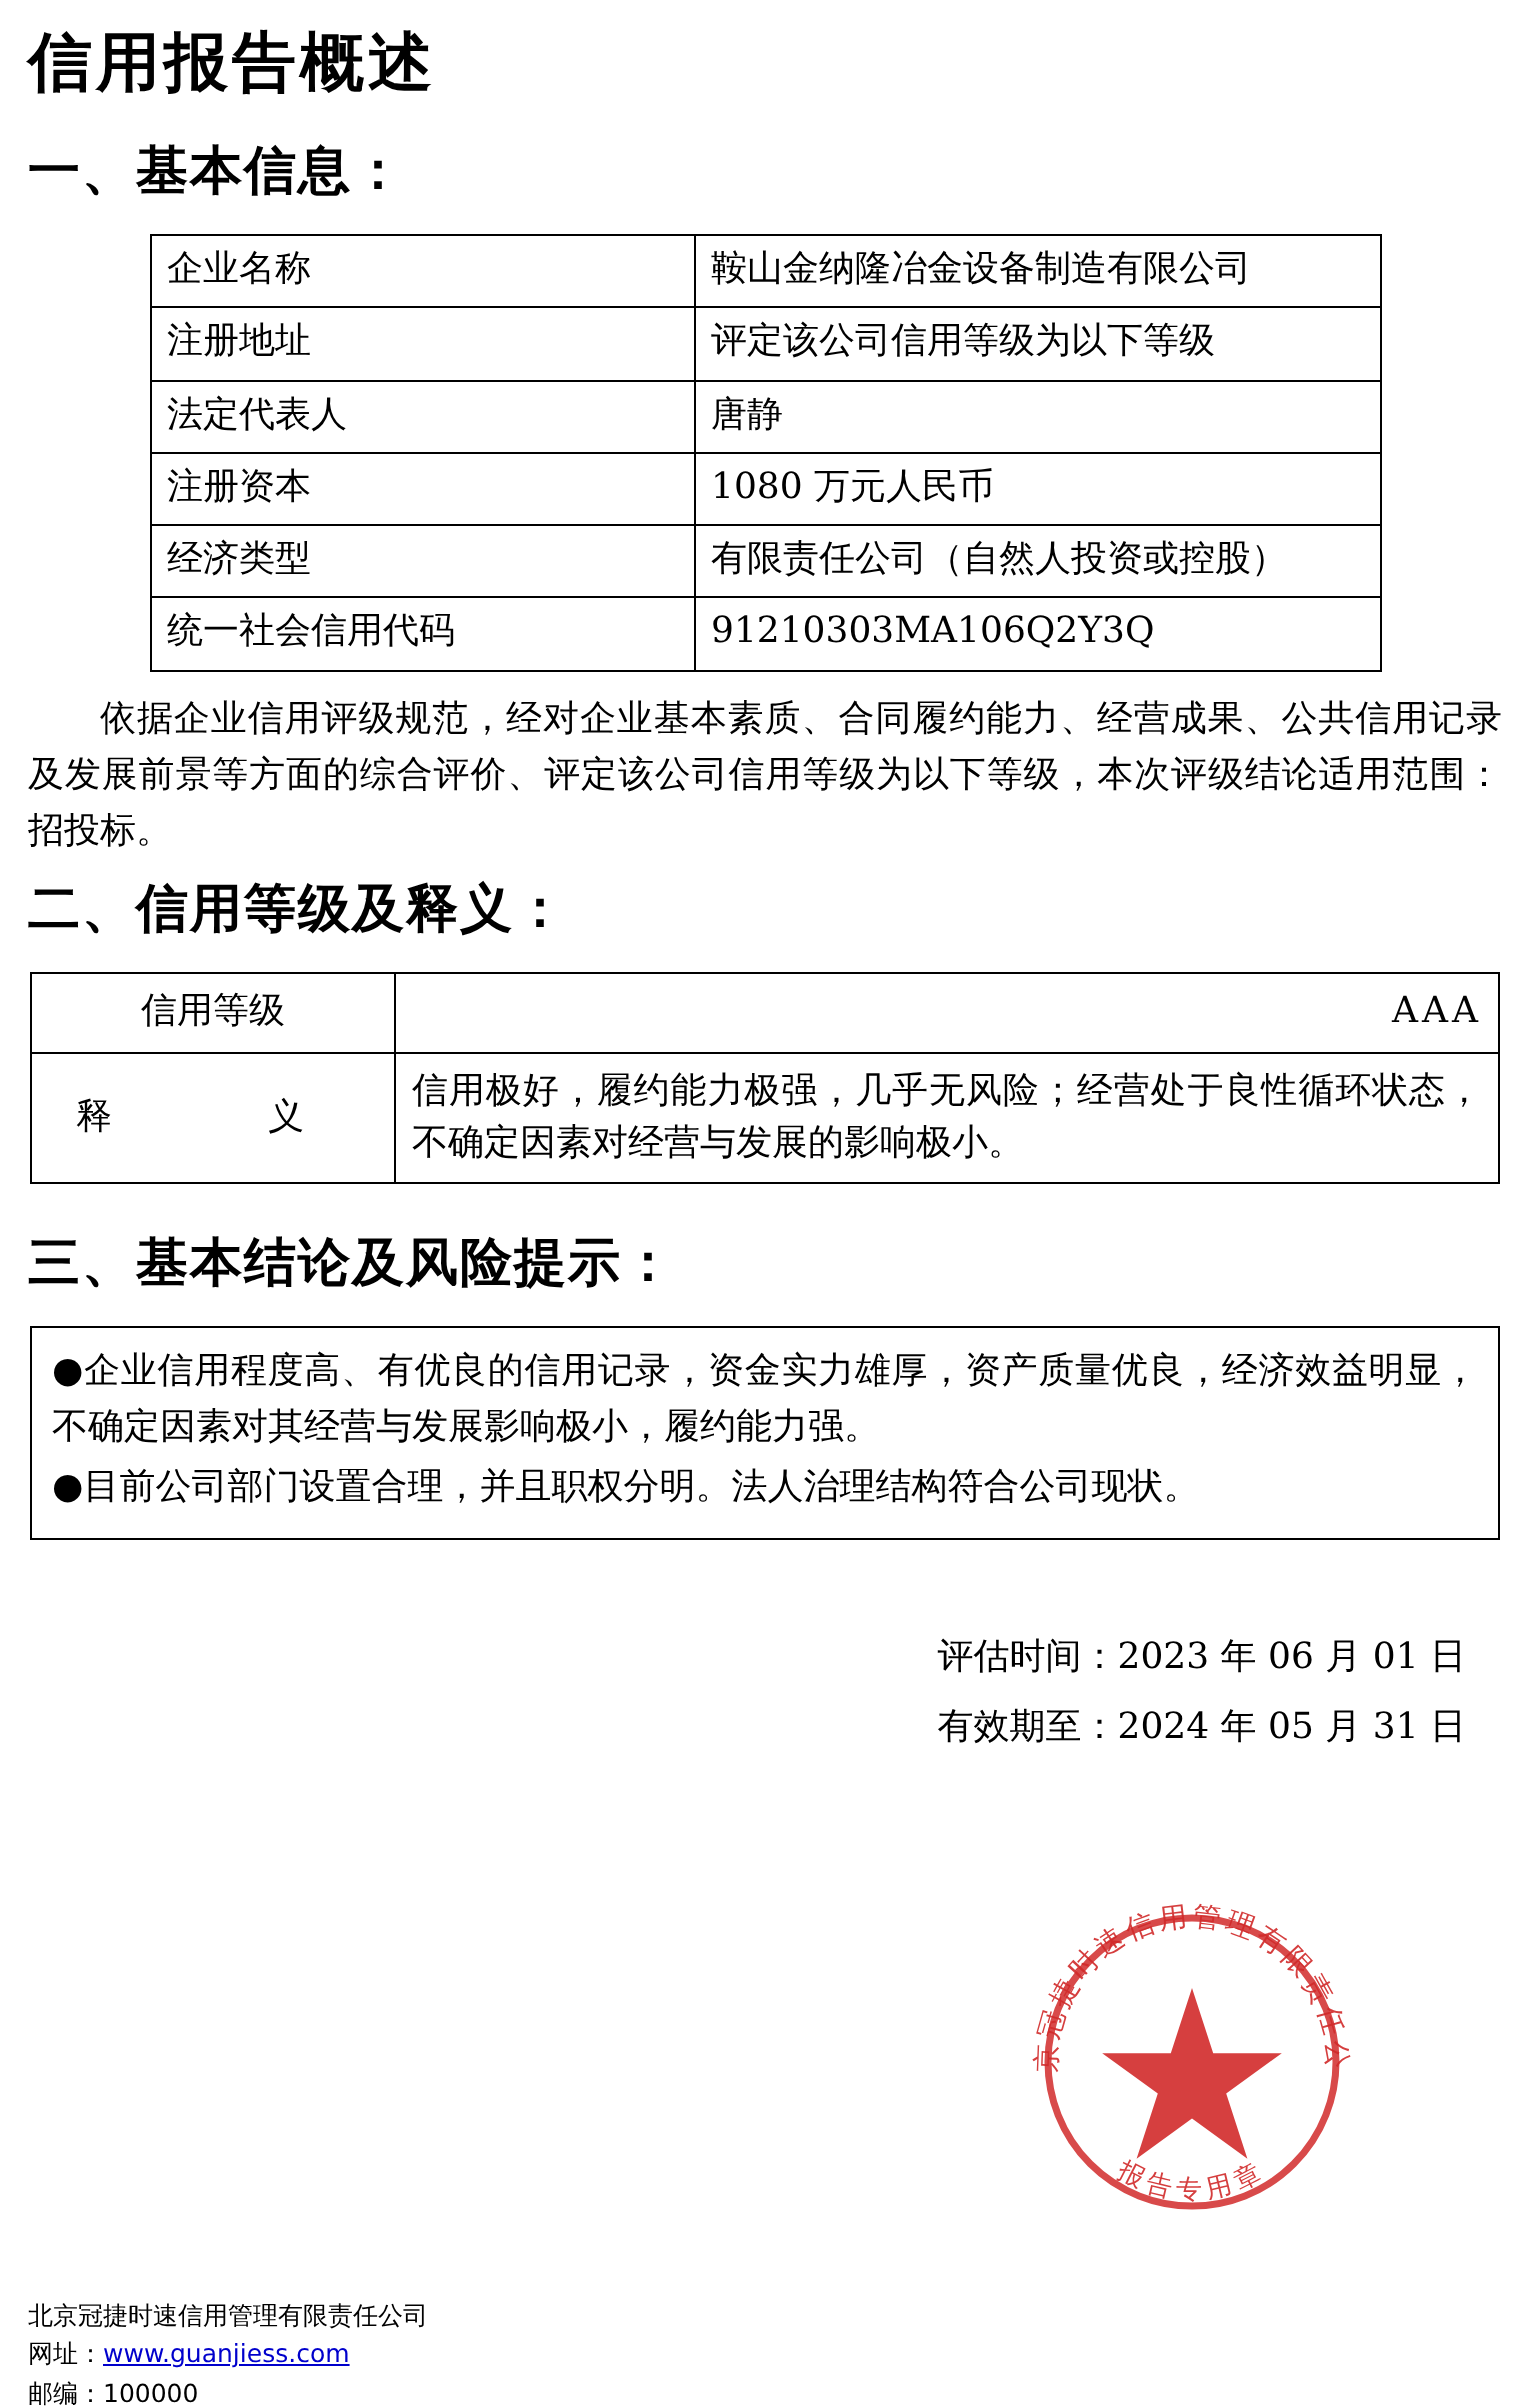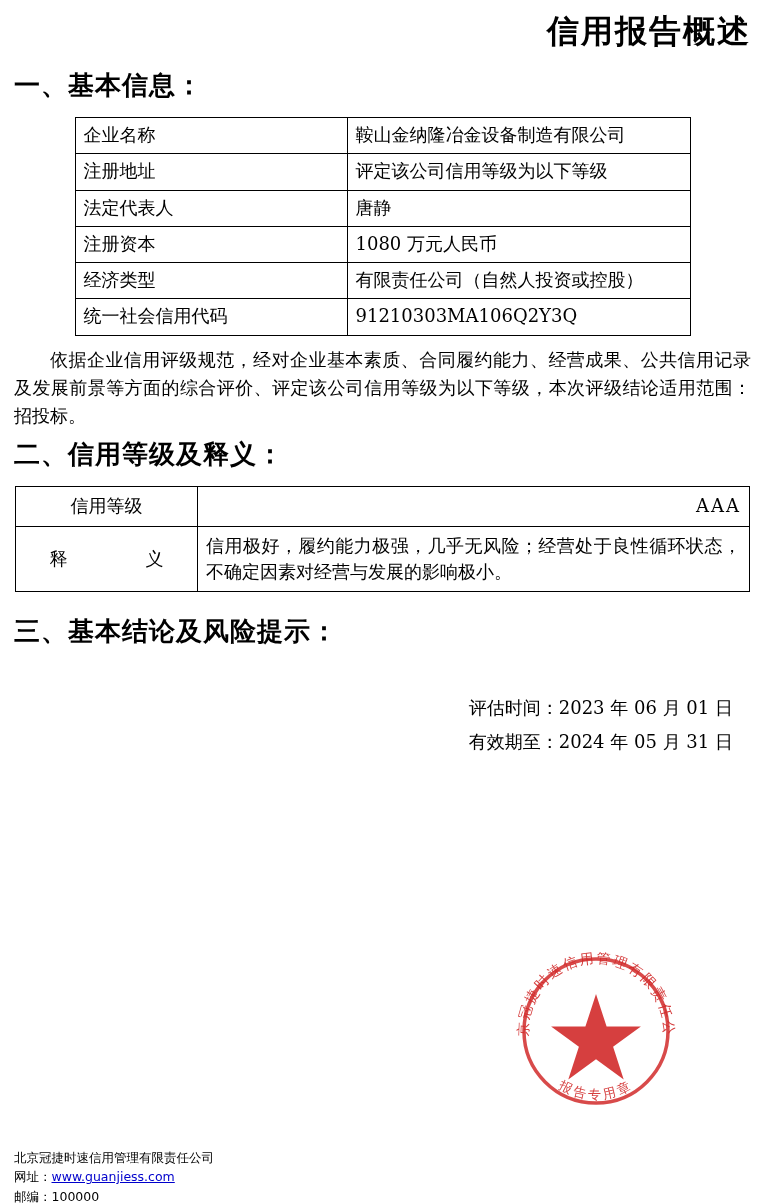--- a/index.html
+++ b/index.html
@@ -15,21 +15,21 @@
     position: relative;
   }
   .page {
     position: relative;
     width: 765px;
     min-height: 1204px;
     box-sizing: border-box;
     padding: 0 14px;
   }
   .doc-title {
-    text-align: right;
+    text-align: left;
     font-size: 32px;
     font-weight: bold;
     letter-spacing: 2px;
     margin: 10px 0 14px 0;
     font-family: Liberation Mono, monospace;
   }
   .section-heading {
     font-size: 26px;
     font-weight: bold;
     margin: 8px 0 14px 0;
@@ -74,21 +74,20 @@
   td.grade-label {
     width: 165px;
     text-align: center;
   }
   td.grade-value {
     text-align: right;
     letter-spacing: 2px;
   }
   td.grade-def-label {
     width: 165px;
-    text-align: center;
     letter-spacing: 14px;
     text-indent: 14px;
   }
   td.grade-def-text {
     text-align: justify;
   }
   .conclusion-box {
     width: 735px;
     margin: 0 auto;
     border: 1px solid #000000;
@@ -185,20 +184,24 @@
         <td class="grade-def-label">释　　义</td>
         <td class="grade-def-text">信用极好，履约能力极强，几乎无风险；经营处于良性循环状态，不确定因素对经营与发展的影响极小。</td>
       </tr>
     </tbody>
   </table>
 
   <div class="spacer-md"></div>
 
   <div class="section-heading">三、基本结论及风险提示：</div>
 
+  <div class="conclusion-box">
+    <p class="conclusion-item">●企业信用程度高、有优良的信用记录，资金实力雄厚，资产质量优良，经济效益明显，不确定因素对其经营与发展影响极小，履约能力强。</p>
+    <p class="conclusion-item">●目前公司部门设置合理，并且职权分明。法人治理结构符合公司现状。</p>
+  </div>
 
   <div class="dates">
     <div>评估时间：2023 年 06 月 01 日</div>
     <div>有效期至：2024 年 05 月 31 日</div>
   </div>
 
   <svg class="stamp" viewBox="0 0 170 170">
     <defs>
       <path id="stampArcTop" d="M 85,85 m -68,0 a 68,68 0 1,1 136,0" fill="none"></path>
       <path id="stampArcBottom" d="M 20,105 a 68,68 0 0,0 130,0" fill="none"></path>

